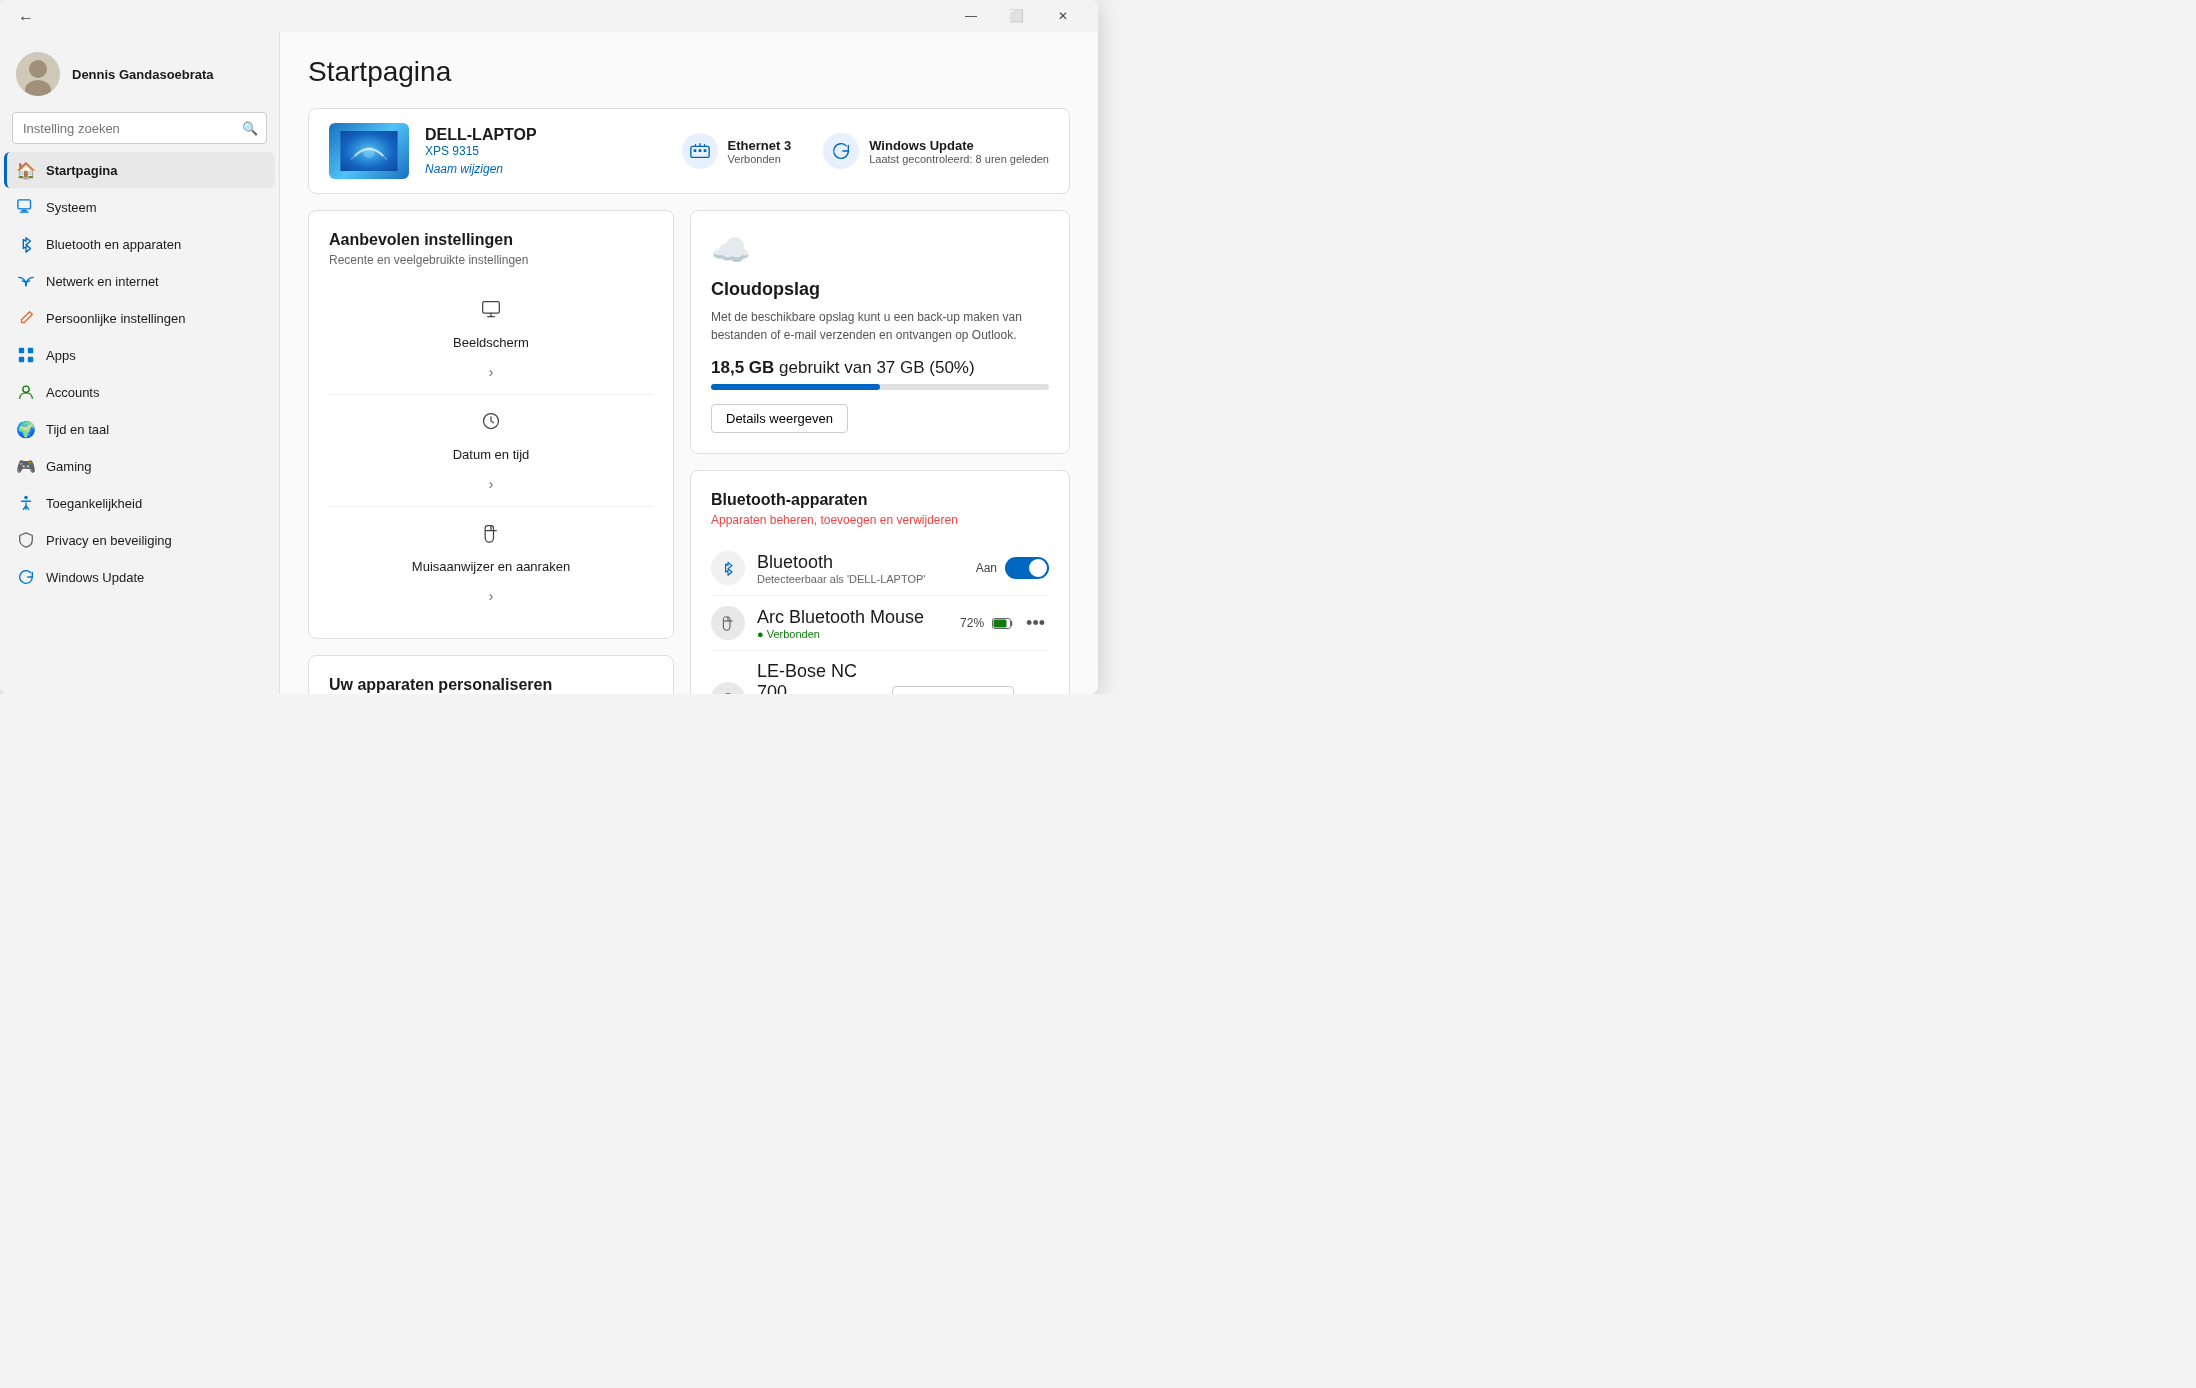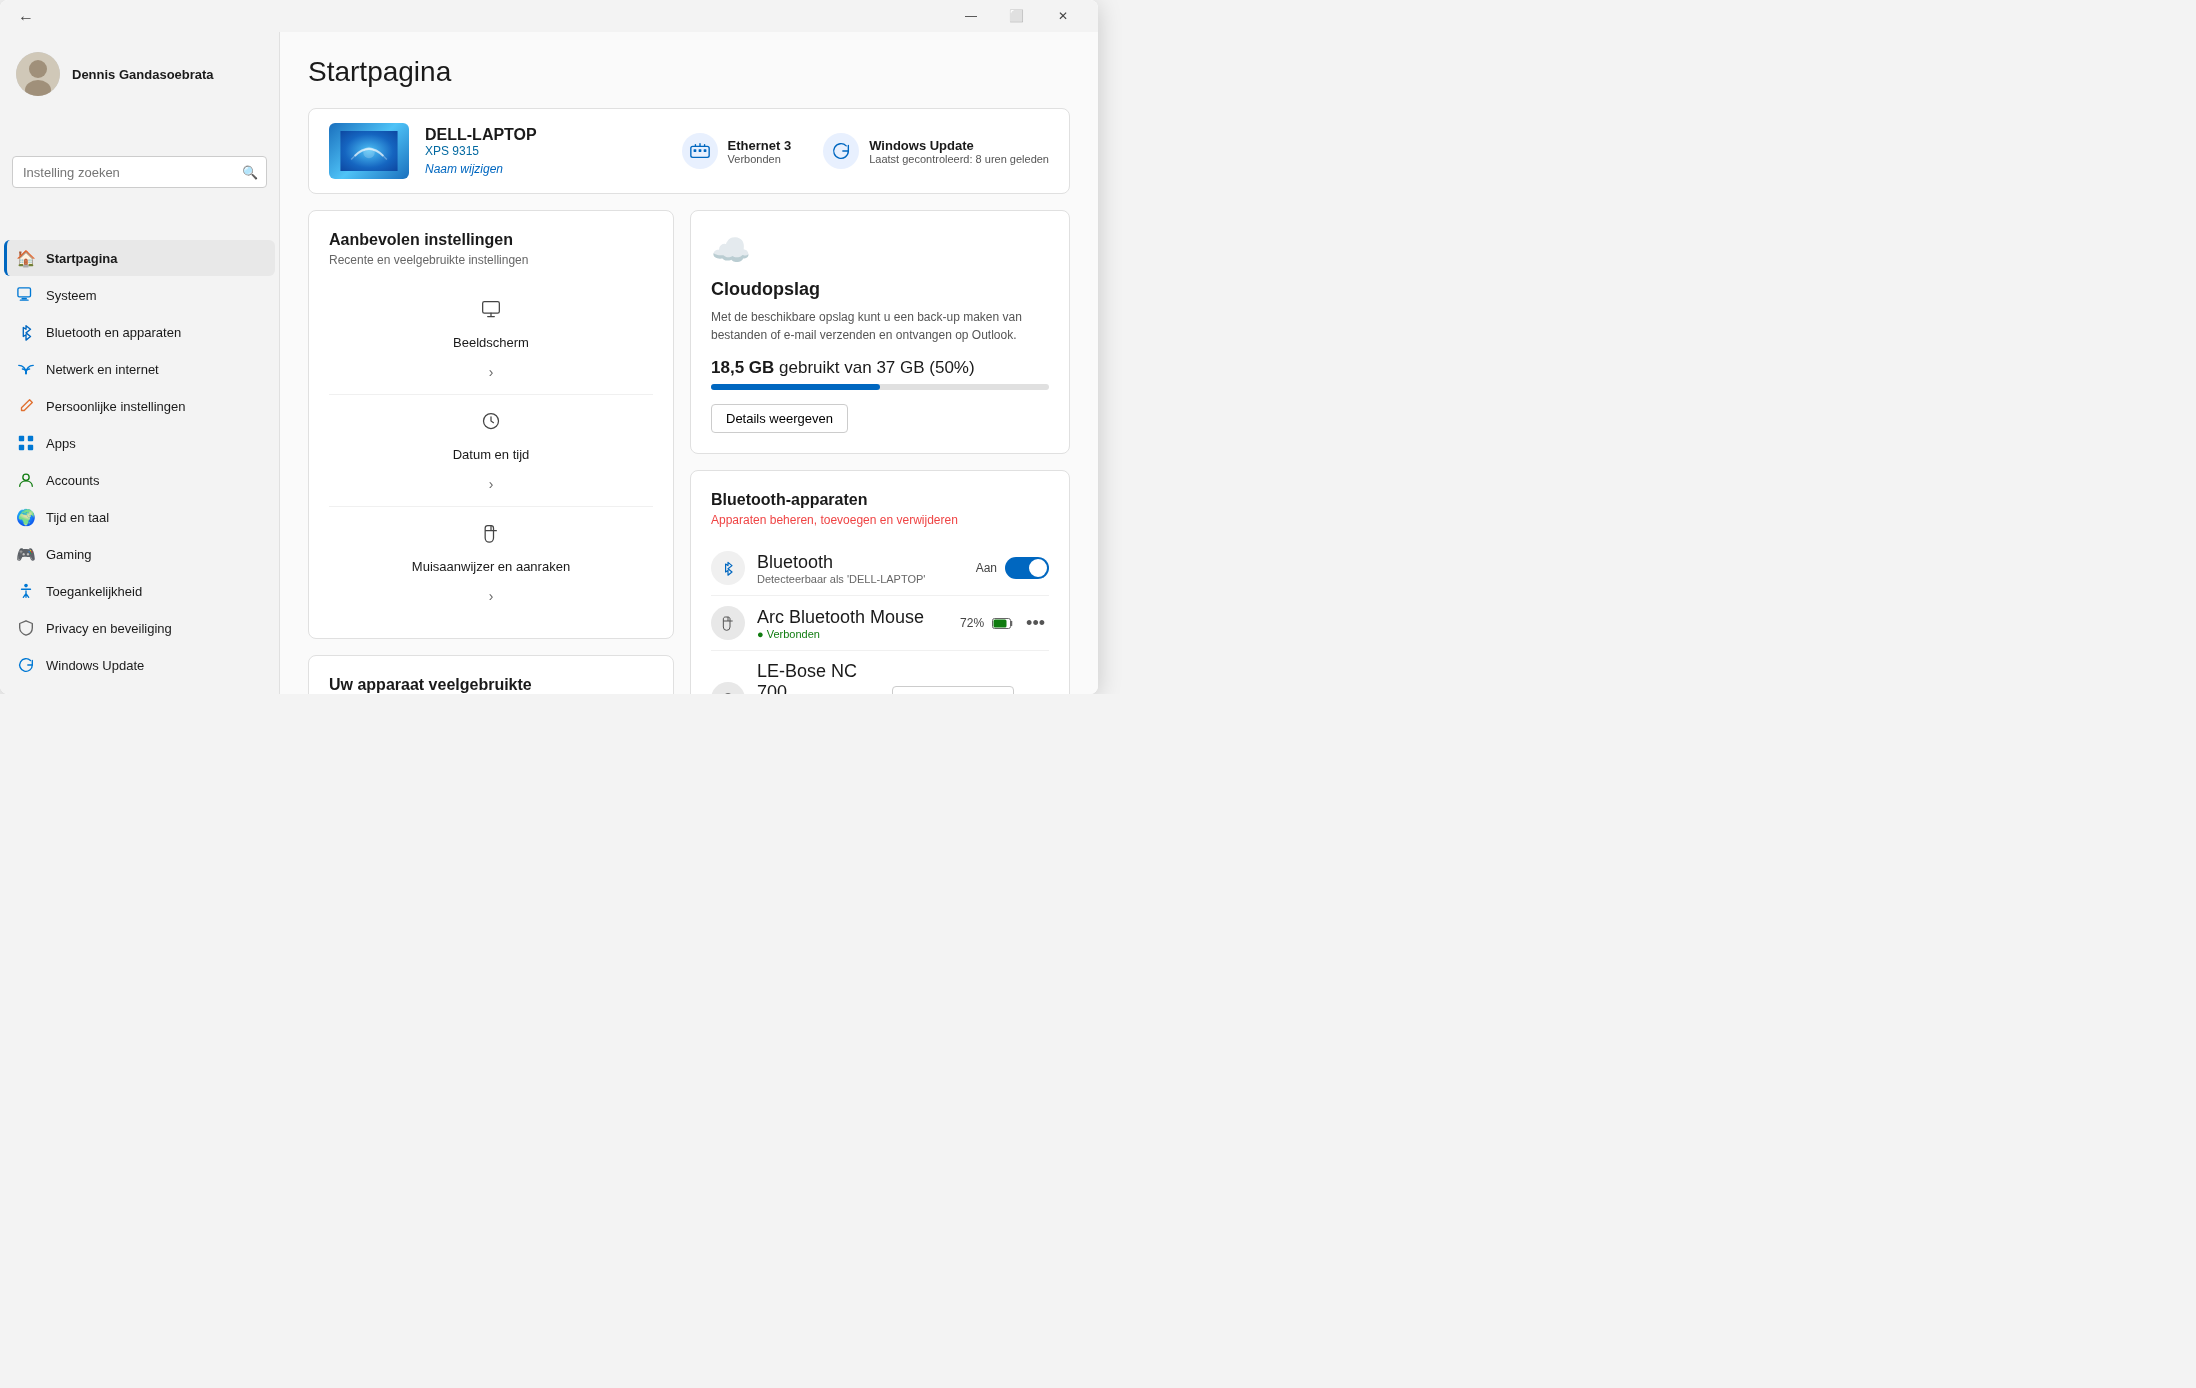--- a/index.html
+++ b/index.html
@@ -9,21 +9,21 @@
 
     .titlebar { height: 32px; background: #f3f3f3; display: flex; align-items: center; padding: 0 12px; gap: 8px; flex-shrink: 0; }
     .titlebar-back { width: 28px; height: 28px; border: none; background: none; cursor: pointer; font-size: 16px; color: #444; border-radius: 4px; display: flex; align-items: center; justify-content: center; }
     .titlebar-title { font-size: 12px; color: #333; flex: 1; }
     .titlebar-controls { display: flex; gap: 0; margin-left: auto; }
     .titlebar-btn { width: 46px; height: 32px; border: none; background: none; cursor: pointer; font-size: 12px; color: #444; display: flex; align-items: center; justify-content: center; }
 
     .window-body { display: flex; flex: 1; overflow: hidden; }
 
     
-    .sidebar { width: 280px; background: #f3f3f3; display: flex; flex-direction: column; padding: 8px 0; overflow-y: auto; flex-shrink: 0; border-right: 1px solid #e0e0e0; gap: 44px; }
+    .sidebar { width: 280px; background: #f3f3f3; display: flex; flex-direction: column; padding: 8px 0; overflow-y: auto; flex-shrink: 0; border-right: 1px solid #e0e0e0; }
     .sidebar-user { display: flex; align-items: center; gap: 12px; padding: 12px 16px 16px; }
     .sidebar-avatar { width: 44px; height: 44px; border-radius: 50%; background: #ccc; overflow: hidden; flex-shrink: 0; }
     .sidebar-avatar svg { width: 44px; height: 44px; }
     .sidebar-username { font-size: 13px; font-weight: 600; color: #1a1a1a; }
 
     .sidebar-search { margin: 0 12px 8px; position: relative; }
     .sidebar-search input { width: 100%; height: 32px; border: 1px solid #ccc; border-radius: 4px; background: #fff; padding: 0 32px 0 10px; font-size: 13px; color: #333; outline: none; }
     .sidebar-search-icon { position: absolute; right: 8px; top: 50%; transform: translateY(-50%); color: #666; font-size: 13px; }
 
     .sidebar-nav { display: flex; flex-direction: column; gap: 1px; padding: 0 4px; }
@@ -331,21 +331,21 @@
                       <path d="M12 3v6M5 9h14" stroke="#444" stroke-width="1.5"></path>
                     </svg>
                 </div>
                 <span class="settings-item-label">Muisaanwijzer en aanraken</span>
                 <span class="settings-item-arrow">›</span>
               </div>
             </div>
           </div>
 
           <div class="card">
-            <div class="card-title">Uw apparaat veelgebruikte</div>
+            <div class="card-title">Uw apparaten personaliseren</div>
             <div class="themes-grid">
               <div class="theme-thumb">
                 <div class="theme-img theme-blue"></div>
                 <div class="theme-indicator"></div>
               </div>
               <div class="theme-thumb">
                 <div class="theme-img theme-dark"></div>
                 <div class="theme-indicator"></div>
               </div>
               <div class="theme-thumb" style="position:relative;">

